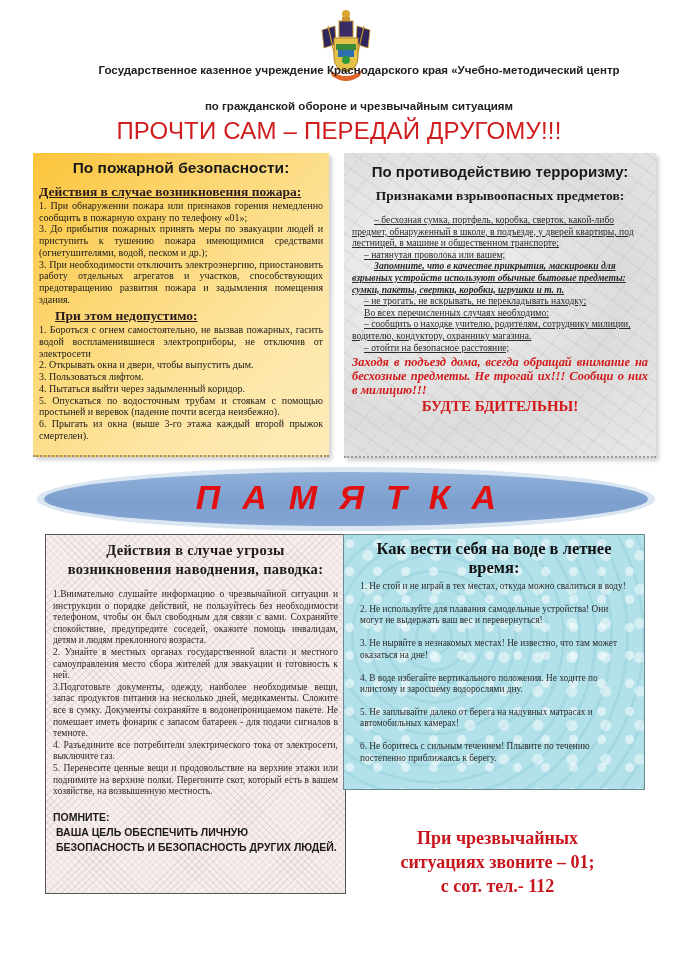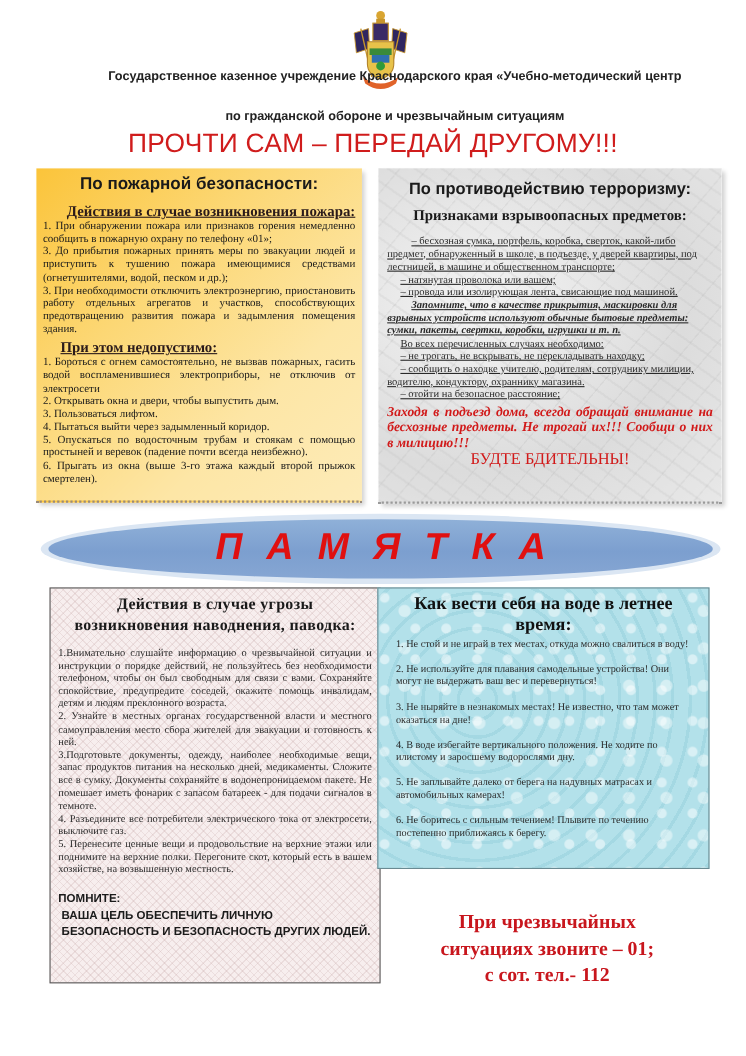--- a/index.html
+++ b/index.html
@@ -9,39 +9,39 @@
   .emblem{left:318px;top:8px;width:56px;height:76px;}
   .org{left:0;width:678px;text-align:center;font-family:"Liberation Sans",sans-serif;font-weight:bold;font-size:11.5px;color:#222;}
   .org1{top:64px;padding-left:40px;box-sizing:border-box;}
   .org2{top:100px;padding-left:40px;box-sizing:border-box;}
   .slogan{top:117px;left:0;width:678px;text-align:center;font-family:"Liberation Sans",sans-serif;font-size:24px;color:#d01c1c;letter-spacing:0.2px;}
   
   .fire{left:33px;top:153px;width:296px;height:304px;box-sizing:border-box;padding:6px 6px 4px 6px;
         background:linear-gradient(135deg,#fbc43a 0%,#fcd774 35%,#fde6a6 70%,#fdebb8 100%);
         border-bottom:2px dotted #9a8b7a;box-shadow:3px 3px 4px rgba(0,0,0,0.18);}
   .fire h2{margin:0 0 7px 0;text-align:center;font-family:"Liberation Sans",sans-serif;font-weight:bold;font-size:15.5px;color:#1a1a1a;}
-  .sub{margin:0;text-align:right;font-weight:bold;text-decoration:underline;font-size:13.5px;color:#2a1a1a;}
+  .sub{margin:0;text-align:left;font-weight:bold;text-decoration:underline;font-size:13.5px;color:#2a1a1a;}
   .body-text{font-size:10px;line-height:11.7px;text-align:justify;margin:0;}
   .body-text p{margin:0;}
   
   .terror{left:344px;top:153px;width:312px;height:305px;box-sizing:border-box;padding:8px 8px 4px 8px;
         background:
           repeating-linear-gradient(35deg,rgba(180,180,180,0.18) 0 2px,transparent 2px 14px),
           repeating-linear-gradient(-50deg,rgba(150,150,150,0.15) 0 1px,transparent 1px 19px),
           radial-gradient(ellipse at 30% 40%,#f4f4f4 0%,#dcdcdc 60%,#e8e8e8 100%);
         border-bottom:2px dotted #9a9a9a;box-shadow:3px 3px 4px rgba(0,0,0,0.18);}
   .terror h2{margin:2px 0 8px 0;text-align:center;font-family:"Liberation Sans",sans-serif;font-weight:bold;font-size:15px;}
   .terror h3{margin:0 0 10px 0;text-align:center;font-weight:bold;font-size:13.5px;}
   .t-text{font-size:9.6px;line-height:11.6px;margin:0;color:#2a2a2a;}
   .t-text p{margin:0;text-decoration:underline;}
   .ind{text-indent:22px;}
   .ind2{text-indent:12px;}
   .boldit{font-weight:bold;font-style:italic;}
   .warn{font-weight:bold;font-style:italic;color:#d11a1a;font-size:12.4px;line-height:14px;text-align:justify;margin:2px 0 0 0;}
-  .vigil{font-weight:normal;color:#d11a1a;font-size:15px;text-align:center;margin:1px 0 0 0;}
+  .vigil{font-weight:bold;color:#d11a1a;font-size:15px;text-align:center;margin:1px 0 0 0;}
   
   .banner{left:37px;top:467px;width:618px;height:64px;border-radius:50%;
           background:#dbe6f3;}
   .banner-inner{left:44px;top:472px;width:604px;height:54px;border-radius:50%;
           background:linear-gradient(180deg,#8fb0d8 0%,#7c9fcf 55%,#86a6d3 100%);}
   .banner-text{left:37px;top:478px;width:618px;text-align:center;font-family:"Liberation Sans",sans-serif;font-weight:bold;font-style:italic;font-size:34px;color:#e01010;letter-spacing:22px;padding-left:22px;box-sizing:border-box;}
   
   .flood{left:33px;top:534px;width:301px;height:360px;box-sizing:border-box;padding:6px 7px;
         border:1px solid #555;
         background:
@@ -112,24 +112,23 @@
     <p>6. Прыгать из окна (выше 3-го этажа каждый второй прыжок смертелен).</p>
   </div>
 </div>
 
 <div class="abs terror">
   <h2>По противодействию терроризму:</h2>
   <h3>Признаками взрывоопасных предметов:</h3>
   <div class="t-text">
     <p class="ind">– бесхозная сумка, портфель, коробка, сверток, какой-либо предмет, обнаруженный в школе, в подъезде, у дверей квартиры, под лестницей, в машине и общественном транспорте;</p>
     <p class="ind2">– натянутая проволока или вашем;</p>
-    <p class="ind2">– провода или изолирующая лента, свисающие под машиной.</p>
     <p class="ind boldit">Запомните, что в качестве прикрытия, маскировки для взрывных устройств используют обычные бытовые предметы: сумки, пакеты, свертки, коробки, игрушки и т. п.</p>
+    <p class="ind2">– не трогать, не вскрывать, не перекладывать находку;</p>
     <p class="ind2">Во всех перечисленных случаях необходимо:</p>
-    <p class="ind2">– не трогать, не вскрывать, не перекладывать находку;</p>
     <p class="ind2">– сообщить о находке учителю, родителям, сотруднику милиции, водителю, кондуктору, охраннику магазина.</p>
     <p class="ind2">– отойти на безопасное расстояние;</p>
   </div>
   <p class="warn">Заходя в подъезд дома, всегда обращай внимание на бесхозные предметы. Не трогай их!!! Сообщи о них в милицию!!!</p>
   <p class="vigil">БУДТЕ БДИТЕЛЬНЫ!</p>
 </div>
 
 <div class="abs banner"></div>
 <div class="abs banner-inner"></div>
 <div class="abs banner-text">ПАМЯТКА</div>

